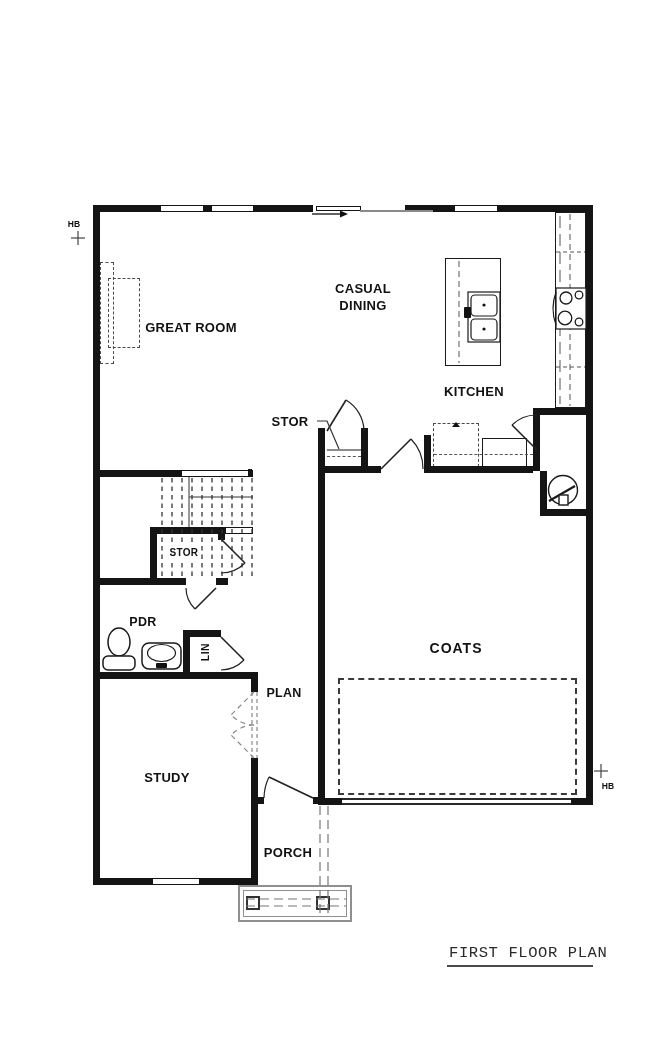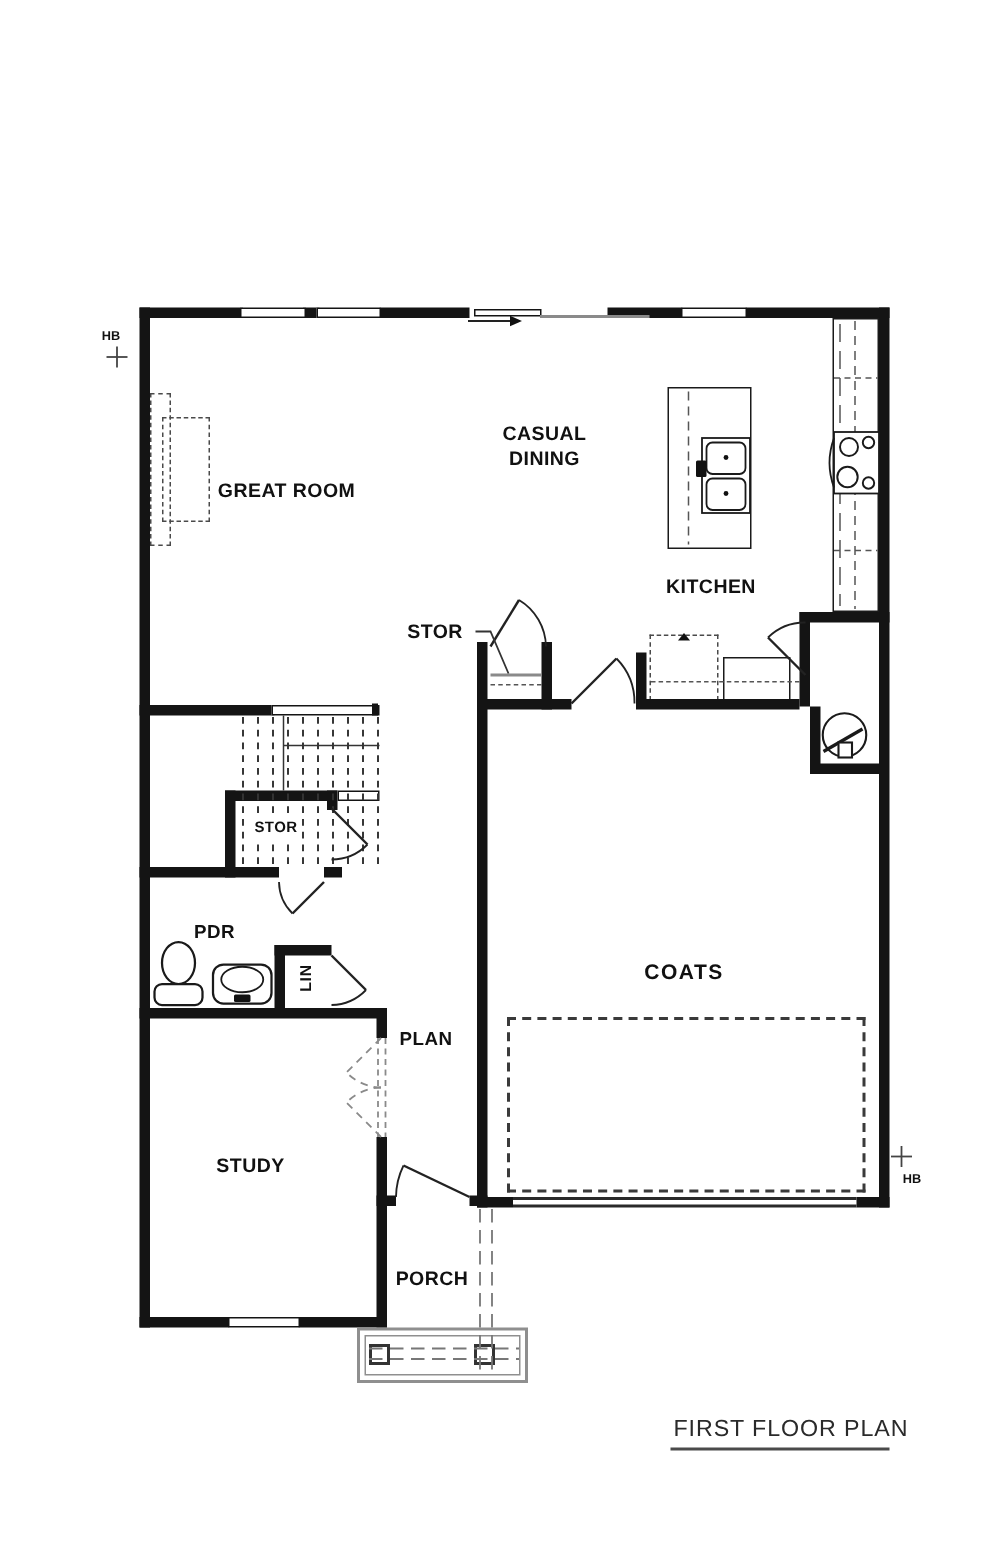--- a/index.html
+++ b/index.html
@@ -17,21 +17,21 @@
   .lbl{position:absolute;font-weight:700;font-size:13px;color:#111;letter-spacing:.3px;
        transform:translate(-50%,-50%);white-space:pre-line;text-align:center;line-height:17px;}
   .lbl-sm{font-size:12.5px;}
   .lbl-stor{font-size:10px;background:#fff;padding:0 2px;}
   .lbl-lin{font-size:10.5px;transform:translate(-50%,-50%) rotate(-90deg);letter-spacing:.5px;}
   .lbl-garage{font-size:14px;letter-spacing:1px;}
   .lbl-hb{font-size:8.5px;letter-spacing:0;}
   .patio-lbl{position:static;transform:none;font-weight:700;font-size:13.5px;line-height:18px;
              text-align:center;white-space:pre-line;color:#111;}
   .title{position:absolute;left:449px;top:944px;font-weight:400;font-size:15.5px;
-         letter-spacing:.6px;color:#2a2a2a;}
+         letter-spacing:.6px;color:#2a2a2a;font-family:Liberation Mono, monospace;}
   .title-rule{position:absolute;left:447px;top:965px;width:146px;height:1.8px;background:#4a4a4a;}
   svg.overlay{position:absolute;left:0;top:0;pointer-events:none;}
   .slab{position:absolute;border:2px solid #8f8f8f;box-sizing:border-box;}
   .slab-in{position:absolute;border:1.2px solid #8f8f8f;box-sizing:border-box;}
   .col{position:absolute;width:14px;height:14px;border:2.5px solid #333;background:#fff;box-sizing:border-box;}
 </style>
 </head>
 <body>
 
 <div class="stage">

